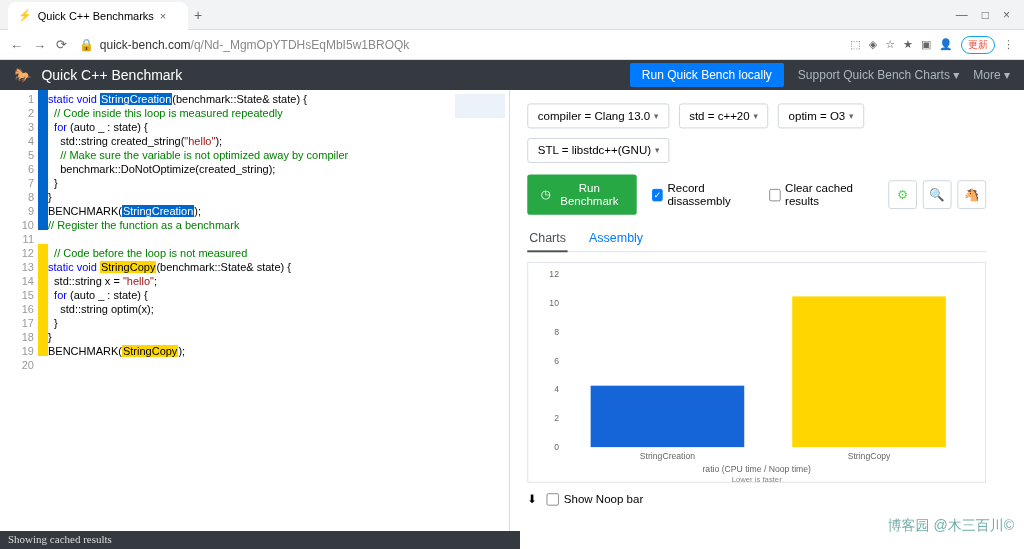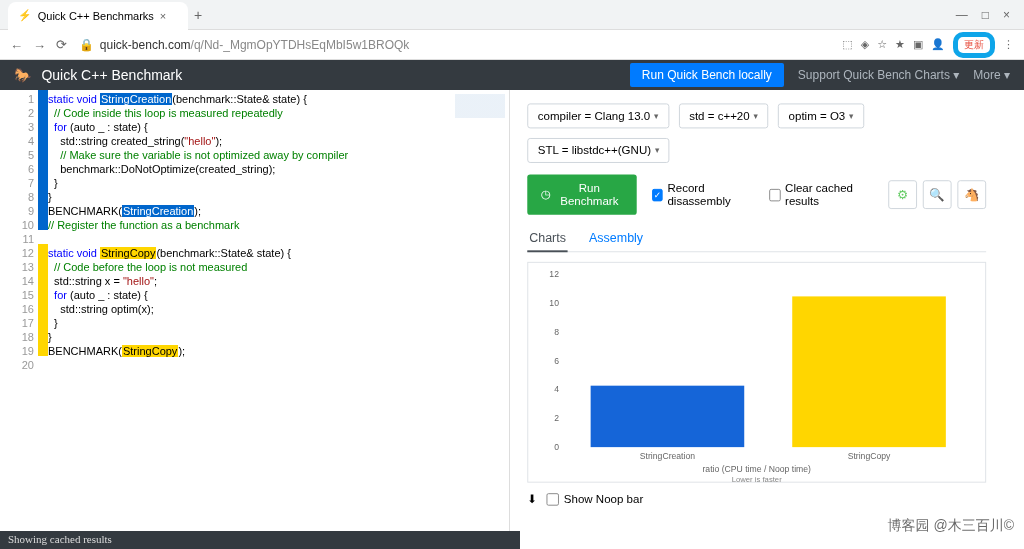--- a/index.html
+++ b/index.html
@@ -7,21 +7,21 @@
 .titlebar{height:30px;background:#f1f3f4;display:flex;align-items:center;border-bottom:1px solid #ddd}
 .tab{background:#fff;height:28px;margin-top:2px;margin-left:8px;padding:0 10px;display:flex;align-items:center;border-radius:8px 8px 0 0;font-size:11px;gap:6px;min-width:180px}
 .tab-close{color:#666;cursor:pointer}
 .new-tab{margin-left:6px;color:#666;font-size:14px;cursor:pointer}
 .win-controls{margin-left:auto;display:flex;gap:14px;padding-right:14px;color:#666;font-size:12px}
 .addrbar{height:30px;background:#fff;display:flex;align-items:center;padding:0 10px;border-bottom:1px solid #ddd;gap:12px}
 .nav-icons{display:flex;gap:10px;color:#666;font-size:13px}
 .url-area{display:flex;align-items:center;gap:6px;font-size:12px;color:#666}
 .url-text{color:#333}
 .ext-icons{margin-left:auto;display:flex;gap:8px;align-items:center;color:#666;font-size:11px}
-.update-btn{border:5px solid #0ea5e9;color:#e74c3c;border-radius:10px;padding:1px 6px;font-size:10px}
+.update-btn{border:1px solid #0ea5e9;color:#e74c3c;border-radius:10px;padding:1px 6px;font-size:10px}
 .appbar{height:30px;background:#343a40;color:#fff;display:flex;align-items:center;padding:0 14px;gap:10px}
 .logo-icon{font-size:14px}
 .app-title{font-size:14px;font-weight:500}
 .appbar-right{margin-left:auto;display:flex;align-items:center;gap:14px}
 .run-local-btn{background:#007bff;color:#fff;border:none;padding:5px 12px;border-radius:2px;font-size:12px;cursor:pointer}
 .nav-link{color:#adb5bd;font-size:12px;cursor:pointer}
 .main{display:flex;height:calc(100% - 90px - 18px)}
 .editor{width:510px;position:relative;font-family:Consolas,monospace;font-size:11px;border-right:1px solid #ddd;overflow:hidden}
 .gutter{position:absolute;left:0;top:0;width:38px;text-align:right;color:#999;padding-top:2px}
 .gutter div{height:14px;padding-right:4px;line-height:14px}
@@ -54,21 +54,21 @@
 .chart-box{border:1px solid #dee2e6;padding:12px 16px;position:relative;height:230px}
 .yaxis{position:absolute;left:10px;top:12px;height:180px;width:24px}
 .ytick{position:absolute;right:2px;font-size:9px;color:#666;transform:translateY(-50%)}
 .plot{position:absolute;left:40px;right:16px;top:12px;height:180px}
 .bar{position:absolute;bottom:0;width:160px}
 .xlabel{position:absolute;font-size:9px;color:#666;text-align:center;width:160px}
 .axis-title{position:absolute;bottom:8px;left:0;right:0;text-align:center;font-size:9px;color:#666}
 .axis-sub{position:absolute;bottom:-2px;left:0;right:0;text-align:center;font-size:8px;color:#888}
 .footer-row{display:flex;align-items:center;gap:10px;margin-top:10px;font-size:12px}
 .statusbar{position:absolute;bottom:0;left:0;height:18px;background:#343a40;color:#ddd;font-size:11px;padding:2px 8px;width:520px;font-family:Liberation Serif, serif}
-.watermark{position:absolute;bottom:14px;right:10px;color:#000000;font-size:14px;opacity:.6}
+.watermark{position:absolute;bottom:14px;right:10px;color:#0f766e;font-size:14px;opacity:.6}
 </style>
 </head>
 <body>
 
 <div class="titlebar">
   <div class="tab">
     <span>⚡</span>
     <span>Quick C++ Benchmarks</span>
     <span class="tab-close">×</span>
   </div>
@@ -163,22 +163,22 @@
         <div><span class="cm">  // Code inside this loop is measured repeatedly</span></div>
         <div><span class="kw">  for </span><span>(auto _ : state) {</span></div>
         <div><span>    std::string created_string(</span><span class="str">"hello"</span><span>);</span></div>
         <div><span class="cm">    // Make sure the variable is not optimized away by compiler</span></div>
         <div><span>    benchmark::DoNotOptimize(created_string);</span></div>
         <div><span>  }</span></div>
         <div><span>}</span></div>
         <div><span>BENCHMARK(</span><span class="hl-b">StringCreation</span><span>);</span></div>
         <div><span class="cm">// Register the function as a benchmark</span></div>
         <div><span></span></div>
+        <div><span class="cm">  // Code before the loop is not measured</span></div>
         <div><span class="kw">static void </span><span class="hl-y">StringCopy</span><span>(benchmark::State&amp; state) {</span></div>
-        <div><span class="cm">  // Code before the loop is not measured</span></div>
         <div><span>  std::string x = </span><span class="str">"hello"</span><span>;</span></div>
         <div><span class="kw">  for </span><span>(auto _ : state) {</span></div>
         <div><span>    std::string optim(x);</span></div>
         <div><span>  }</span></div>
         <div><span>}</span></div>
         <div><span>BENCHMARK(</span><span class="hl-y">StringCopy</span><span>);</span></div>
         <div><span></span></div>
       </div>
     <div class="minimap"></div>
   </div>

